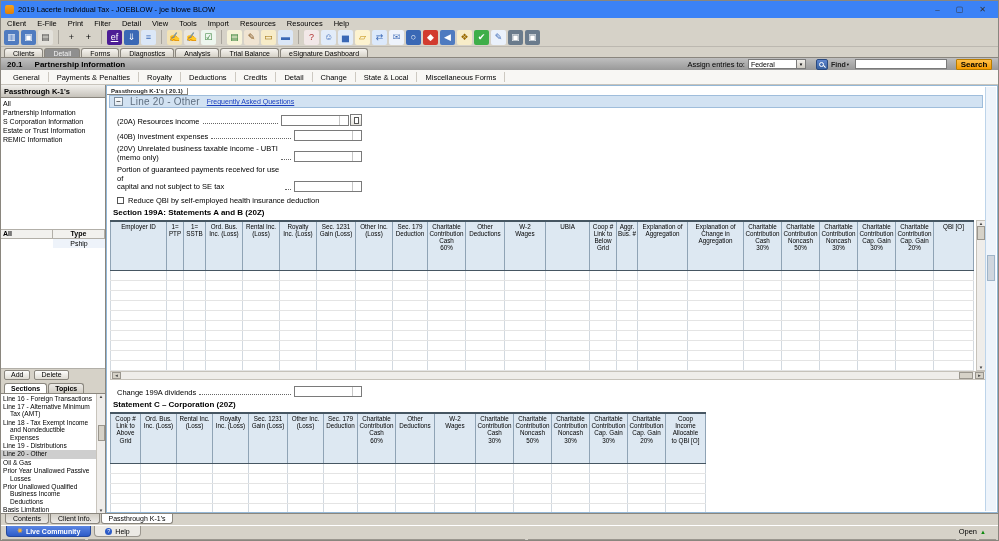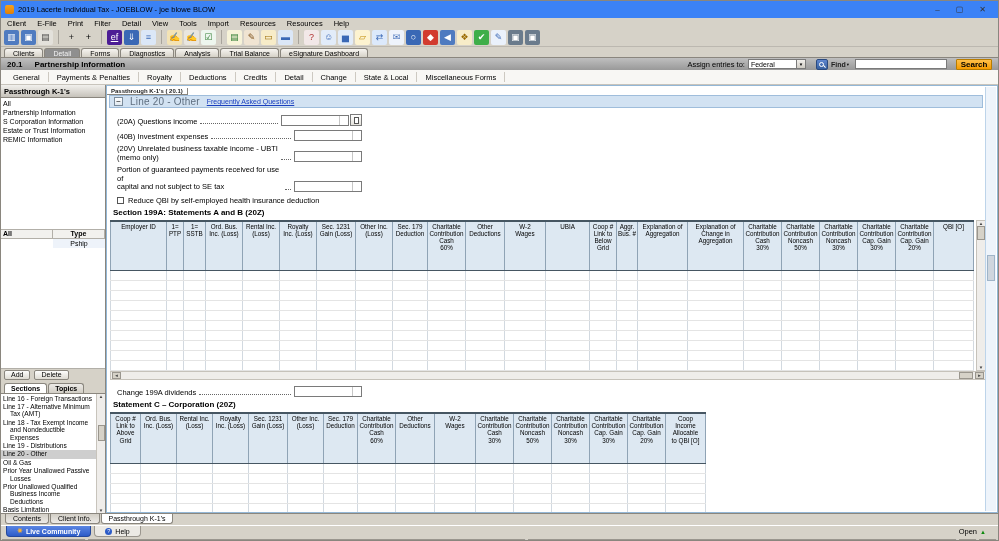--- a/index.html
+++ b/index.html
@@ -275,21 +275,21 @@
       <div class="mini-tab">Passthrough K-1's  ( 20.1)</div>
 
       <div class="band">
         <div class="collapse-btn">−</div>
         <span class="band-title">Line 20 - Other</span>
         <span class="faq-link">Frequently Asked Questions</span>
       </div>
 
       <div class="fields">
         <div class="frow">
-          <span class="flab">(20A) Questions income</span>
+          <span class="flab">(20A) Resources income</span>
           <span class="leader"></span>
           <div class="ibox">
               <span class="tail"></span>
             </div>
           <div class="jump-btn">
               <span class="page-ico"></span>
             </div>
         </div>
         <div class="frow">
           <span class="flab">(40B) Investment expenses</span>

